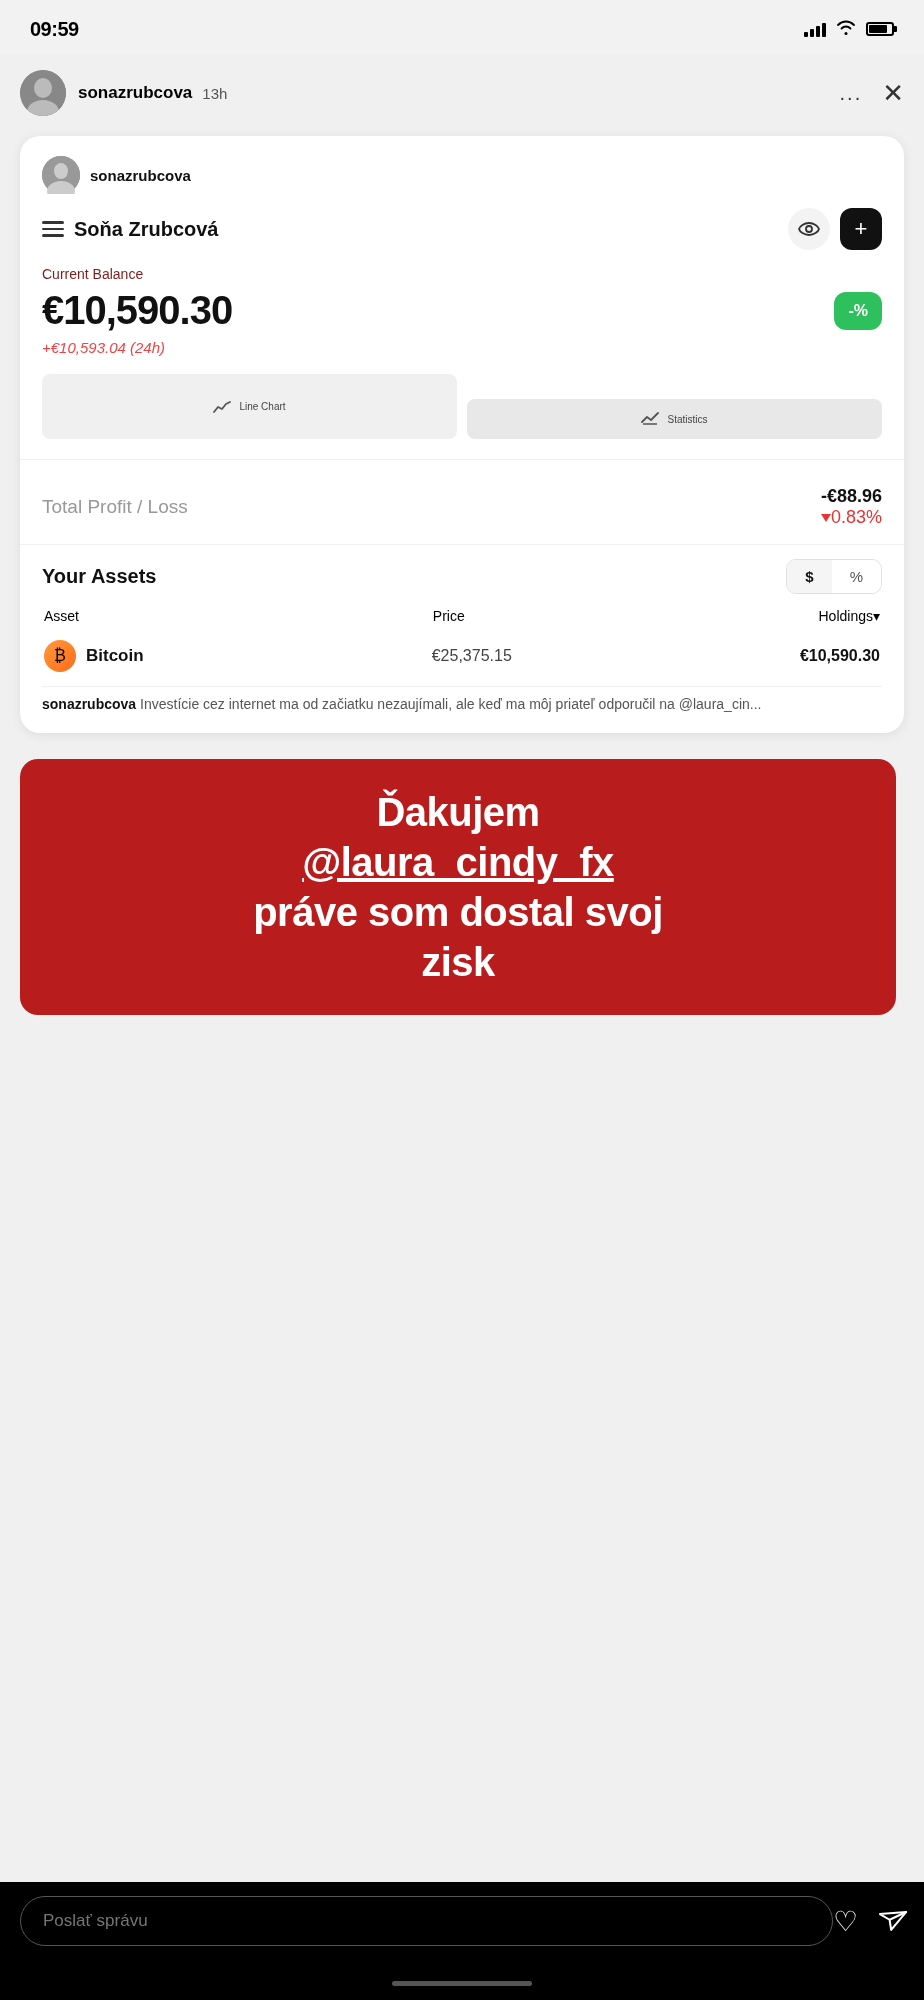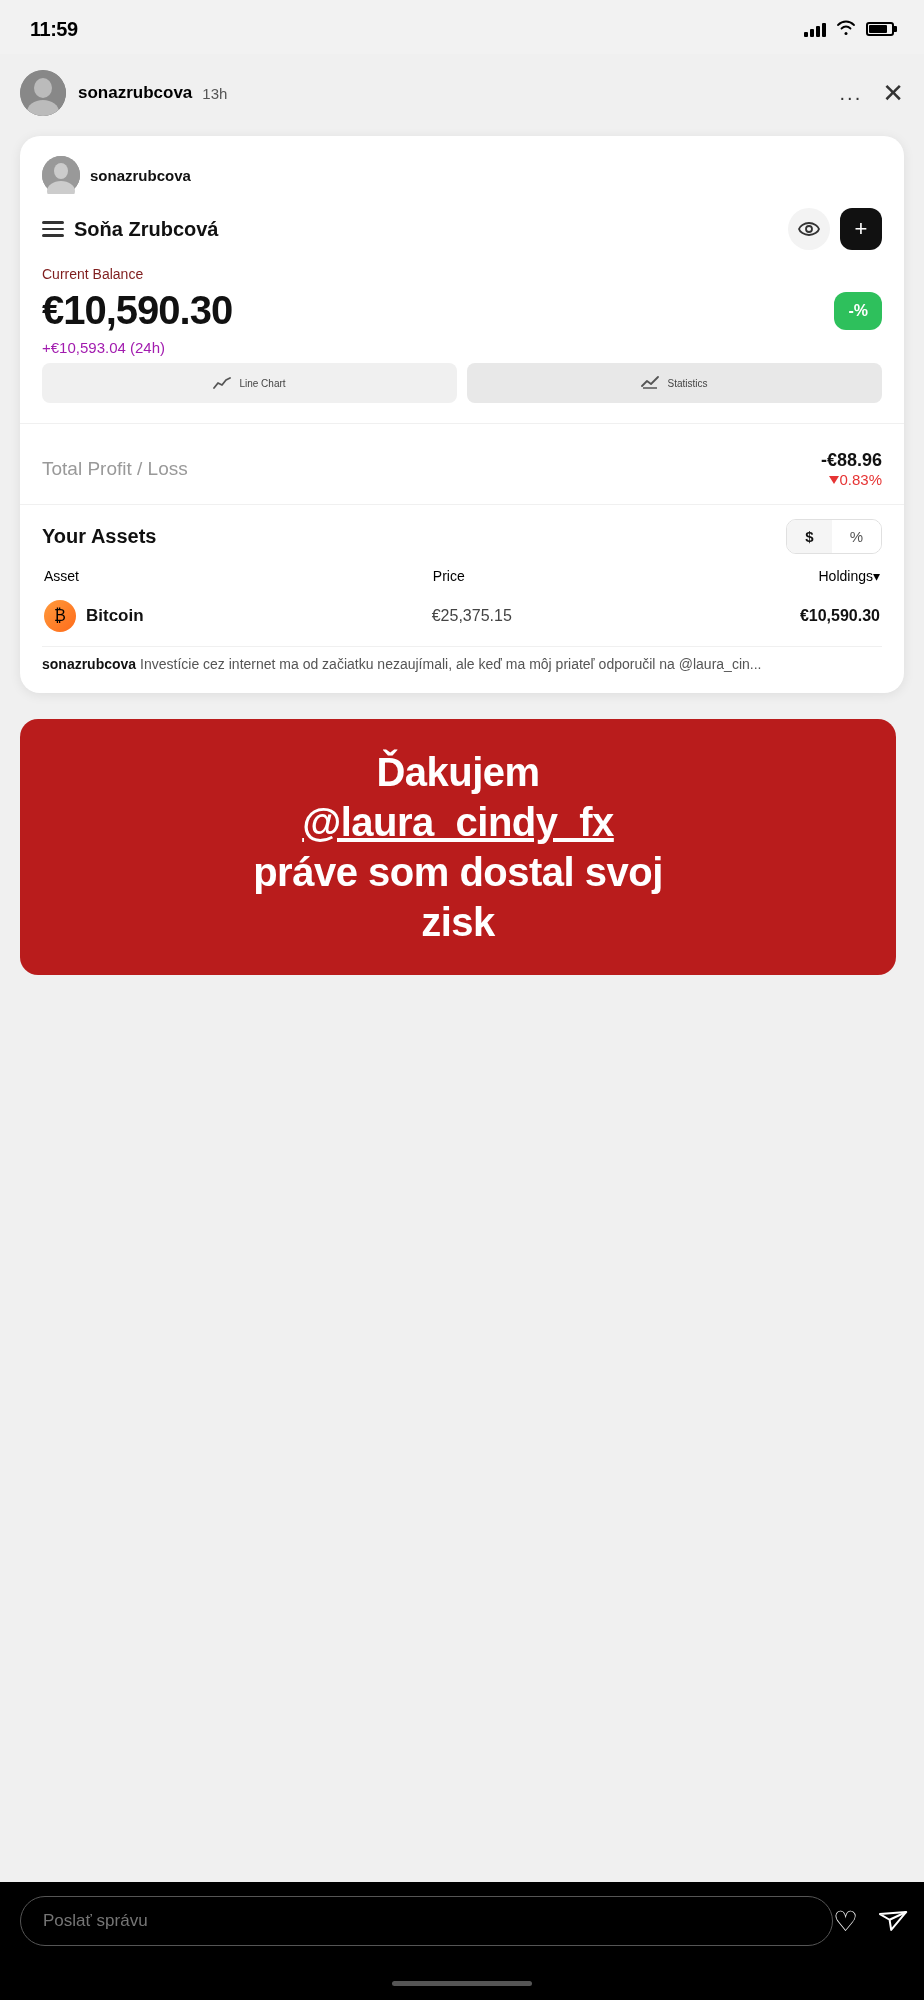--- a/index.html
+++ b/index.html
@@ -269,23 +269,24 @@
       background: #2ec05c;
       color: #fff;
       border-radius: 12px;
       padding: 10px 14px;
       font-size: 16px;
       font-weight: 600;
       cursor: pointer;
     }
     .balance-change {
       font-size: 15px;
-      color: #a21caf;
+      color: #ef4444;
       font-weight: 500;
-      margin-bottom: 7px;
+      margin-bottom: 18px;
+      font-style: italic;
     }
 
     
     .chart-buttons {
       display: flex;
       gap: 10px;
       margin-bottom: 20px;
     }
     .chart-btn {
       flex: 1;
@@ -297,20 +298,21 @@
       font-weight: 500;
       color: #444;
       display: flex;
       align-items: center;
       justify-content: center;
       gap: 8px;
       cursor: pointer;
     }
     .chart-btn.active {
       background: #e8e8e8;
+      margin-top: 25px;
     }
 
     
     .divider {
       height: 1px;
       background: #f0f0f0;
       margin: 0 -22px;
       margin-bottom: 16px;
     }
 
@@ -329,21 +331,21 @@
     .profit-values {
       text-align: right;
     }
     .profit-amount {
       font-size: 18px;
       font-weight: 600;
       color: #111;
       display: block;
     }
     .profit-percent {
-      font-size: 15px;
+      font-size: 18px;
       color: #e63434;
       font-weight: 500;
       display: flex;
       align-items: center;
       justify-content: flex-end;
     }
     .triangle-down {
       width: 0;
       height: 0;
       border-left: 5px solid transparent;
@@ -525,21 +527,21 @@
       width: 140px;
       height: 5px;
       background: #555;
       border-radius: 3px;
     }
   </style>
 </head>
 <body>
 
 <div class="status-bar">
-  <span class="status-time">11:59</span>
+  <span class="status-time">09:59</span>
   <div class="status-icons">
     <div class="signal-bars">
       <span></span>
         <span></span>
         <span></span>
         <span></span>
     </div>
     <span class="wifi-icon">
       <svg width="20" height="16" viewBox="0 0 20 16" fill="none">
         <path d="M10 13a1.5 1.5 0 100 3 1.5 1.5 0 000-3z" fill="#000"></path>

